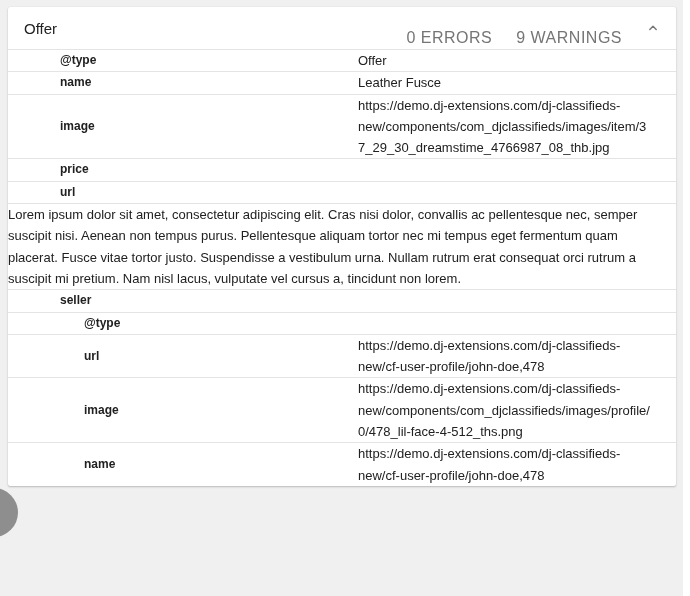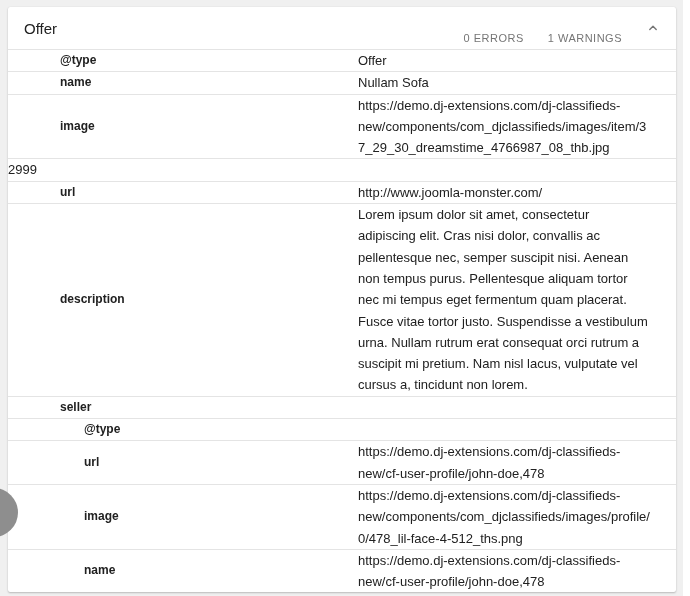--- a/index.html
+++ b/index.html
@@ -31,21 +31,21 @@
   }
   .card-title {
     font-size: 15px;
     color: var(--text, #212121);
   }
   .header-right {
     display: flex;
     align-items: center;
   }
   .count {
-    font-size: 11px;
+    font-size: 16px;
     color: var(--muted, #757575);
     letter-spacing: 0.5px;
     margin-left: 24px;
     margin-top: 20px;
   }
   .collapse-btn {
     background: none;
     border: none;
     padding: 2px;
     margin-left: 22px;
@@ -94,50 +94,48 @@
 </style>
 </head>
 <body>
 
 <div class="screen">
   <div class="card">
     <div class="card-header">
       <div class="card-title">Offer</div>
       <div class="header-right">
         <span class="count">0 ERRORS</span>
-        <span class="count">1 WARNINGS</span>
+        <span class="count">9 WARNINGS</span>
         <button class="collapse-btn">
           <svg width="14" height="14" viewBox="0 0 24 24">
             <path d="M6.5 14.5 L12 9 L17.5 14.5" fill="none" stroke="#757575" stroke-width="2.4" stroke-linecap="round" stroke-linejoin="round"></path>
           </svg>
         </button>
       </div>
     </div>
     <div class="rows">
         <div class="row">
           <div class="row-label">@type</div>
           <div class="row-value">Offer</div>
         </div>
         <div class="row">
           <div class="row-label">name</div>
-          <div class="row-value">Nullam Sofa</div>
+          <div class="row-value">Leather Fusce</div>
         </div>
         <div class="row">
           <div class="row-label">image</div>
           <div class="row-value">https://demo.dj-extensions.com/dj-classifieds-new/components/com_djclassifieds/images/item/37_29_30_dreamstime_4766987_08_thb.jpg</div>
         </div>
         <div class="row">
-          <div class="row-value">2999</div>
+          <div class="row-label">price</div>
         </div>
         <div class="row">
           <div class="row-label">url</div>
-          <div class="row-value">http://www.joomla-monster.com/</div>
         </div>
         <div class="row">
-          <div class="row-label">description</div>
           <div class="row-value">Lorem ipsum dolor sit amet, consectetur adipiscing elit. Cras nisi dolor, convallis ac pellentesque nec, semper suscipit nisi. Aenean non tempus purus. Pellentesque aliquam tortor nec mi tempus eget fermentum quam placerat. Fusce vitae tortor justo. Suspendisse a vestibulum urna. Nullam rutrum erat consequat orci rutrum a suscipit mi pretium. Nam nisl lacus, vulputate vel cursus a, tincidunt non lorem.</div>
         </div>
         <div class="row">
           <div class="row-label">seller</div>
           <div class="row-value"></div>
         </div>
         <div class="row nested">
           <div class="row-label">@type</div>
         </div>
         <div class="row nested">

